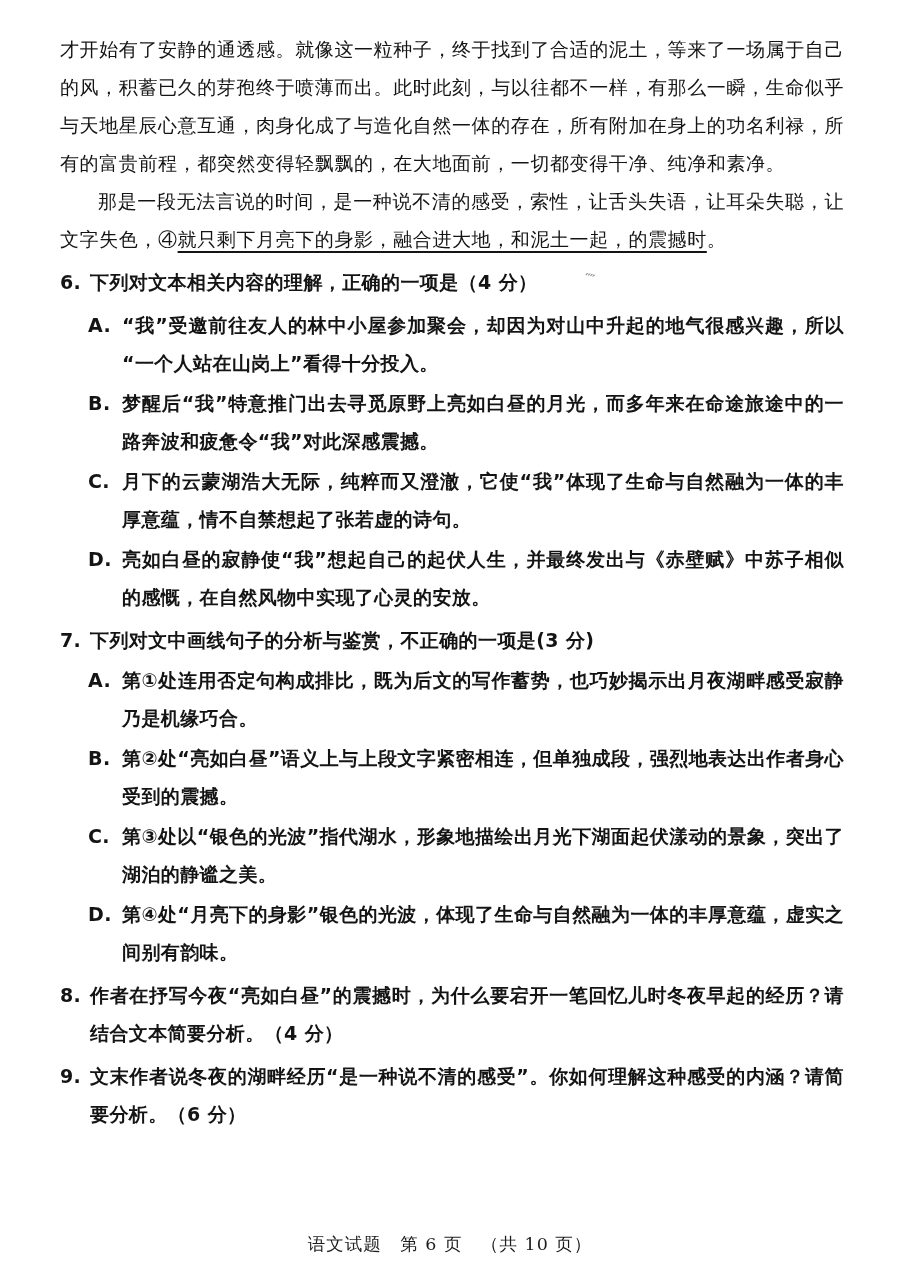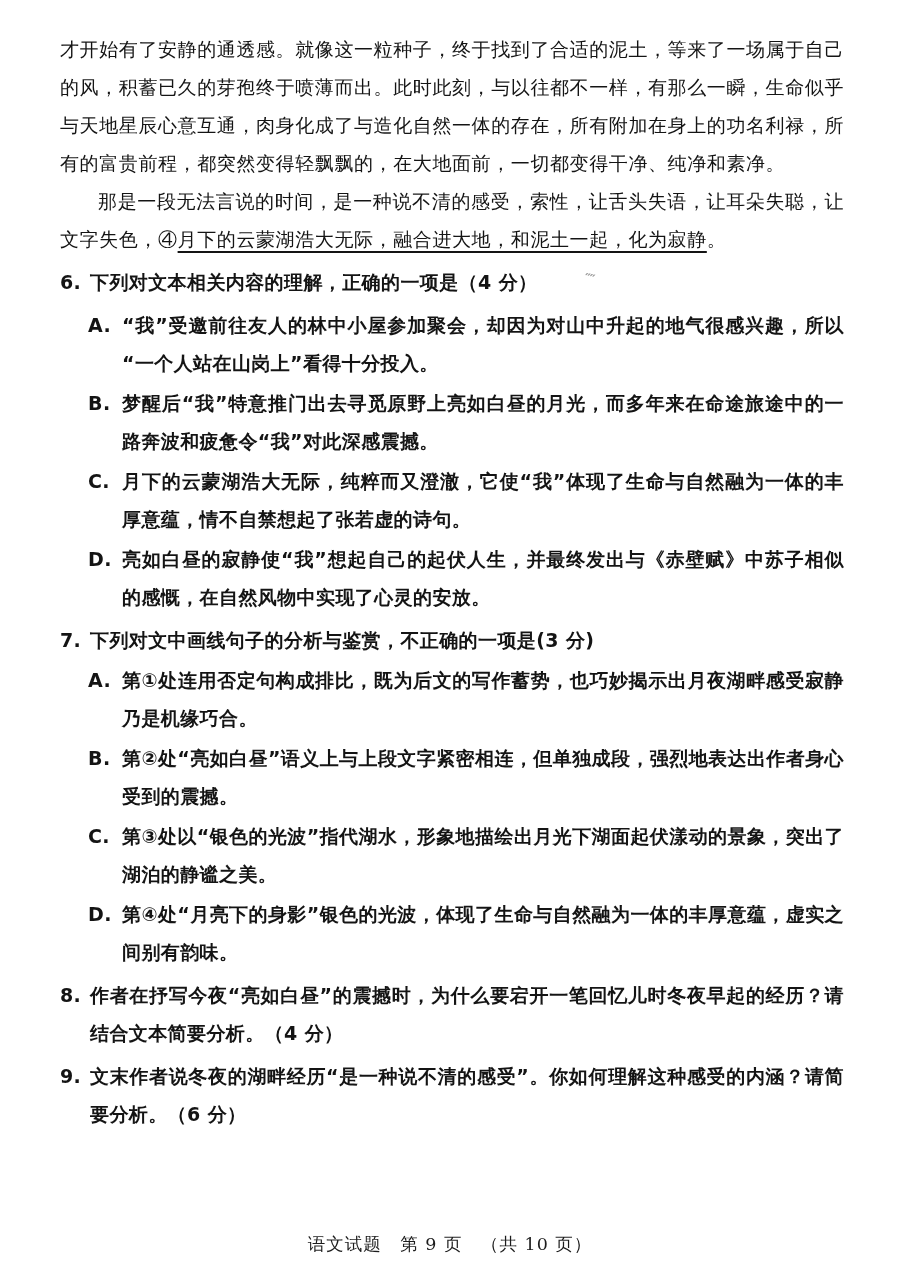--- a/index.html
+++ b/index.html
@@ -91,21 +91,21 @@
     opacity: 0.8;
   }
 </style>
 </head>
 <body>
 
 <div class="page">
 
   <div class="passage">
     <p class="para">才开始有了安静的通透感。就像这一粒种子，终于找到了合适的泥土，等来了一场属于自己的风，积蓄已久的芽孢终于喷薄而出。此时此刻，与以往都不一样，有那么一瞬，生命似乎与天地星辰心意互通，肉身化成了与造化自然一体的存在，所有附加在身上的功名利禄，所有的富贵前程，都突然变得轻飘飘的，在大地面前，一切都变得干净、纯净和素净。</p>
-    <p class="para para-indent"><span>那是一段无法言说的时间，是一种说不清的感受，索性，让舌头失语，让耳朵失聪，让文字失色，④</span><span class="underlined">月下的云蒙湖浩大无际，融合进大地，和泥土一起，化为寂静</span><span>。</span></p>
+    <p class="para para-indent"><span>那是一段无法言说的时间，是一种说不清的感受，索性，让舌头失语，让耳朵失聪，让文字失色，④</span><span class="underlined">就只剩下月亮下的身影，融合进大地，和泥土一起，的震撼时</span><span>。</span></p>
   </div>
 
   <div class="questions">
 
     <div class="question">
       <div class="stem">
         <span class="q-num">6.</span>
         <span class="q-text"><span>下列对文本相关内容的理解，正确的一项是（4 分）</span><span class="pencil-mark">⁗</span></span>
       </div>
       <div class="option">
@@ -158,16 +158,16 @@
 
     <div class="question">
       <div class="stem">
         <span class="q-num">9.</span>
         <span class="q-text">文末作者说冬夜的湖畔经历“是一种说不清的感受”。你如何理解这种感受的内涵？请简要分析。（6 分）</span>
       </div>
     </div>
 
   </div>
 
-  <div class="footer">语文试题　第 9 页　（共 10 页）</div>
+  <div class="footer">语文试题　第 6 页　（共 10 页）</div>
   <div class="scan-edge"></div>
 
 </div>
 
 </body></html>

